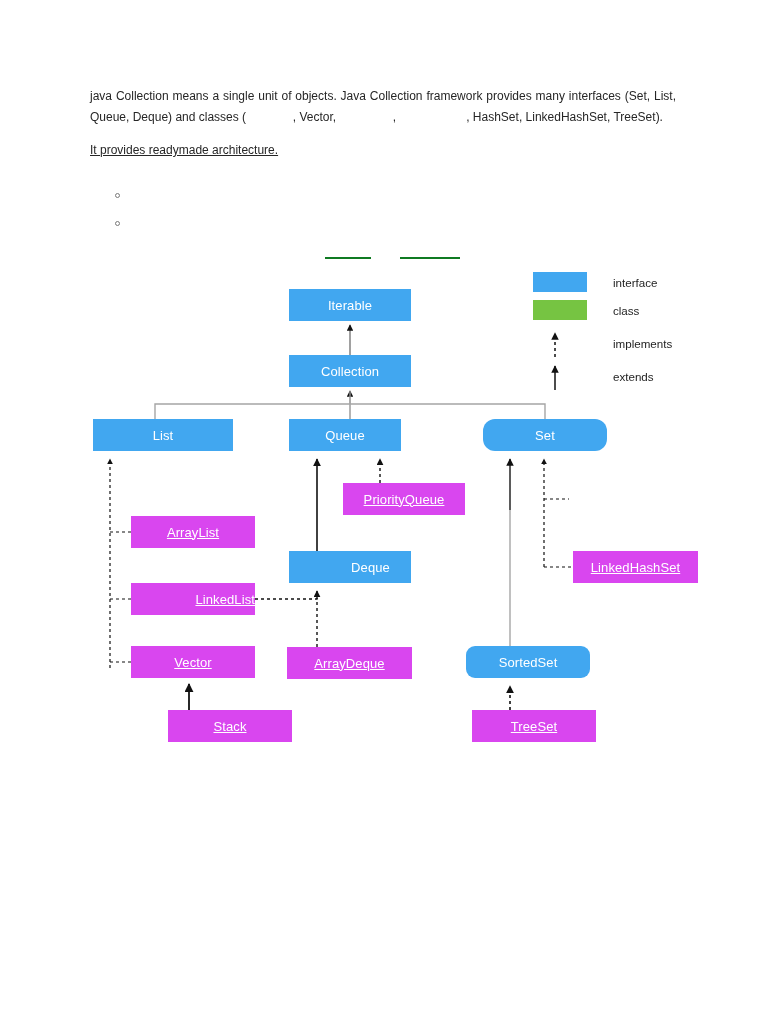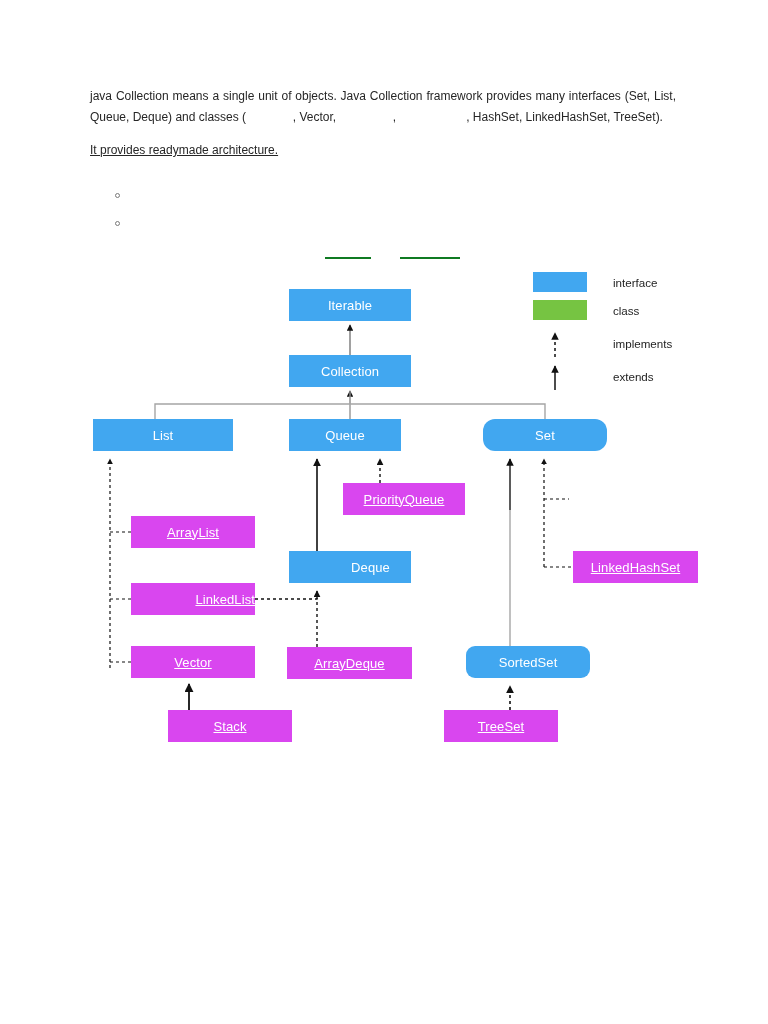--- a/index.html
+++ b/index.html
@@ -262,21 +262,21 @@
   </div>
   <div class="node cls" style="left:287px; top:647px; width:125px;">
     <span>ArrayDeque</span>
   </div>
   <div class="node iface" style="left:466px; top:646px; width:124px;border-radius:9px;">
     <span>SortedSet</span>
   </div>
   <div class="node cls" style="left:131px; top:710px; width:124px;margin-left:37px;">
     <span>Stack</span>
   </div>
-  <div class="node cls" style="left:444px; top:710px; width:114px;">
+  <div class="node cls" style="left:472px; top:710px; width:124px;">
     <span>TreeSet</span>
   </div>
 
   <div class="legend">
 
     <div class="legend-row" style="top:0px;">
       <div class="legend-swatch iface"></div>
       <div class="legend-label">interface</div>
     </div>
 

